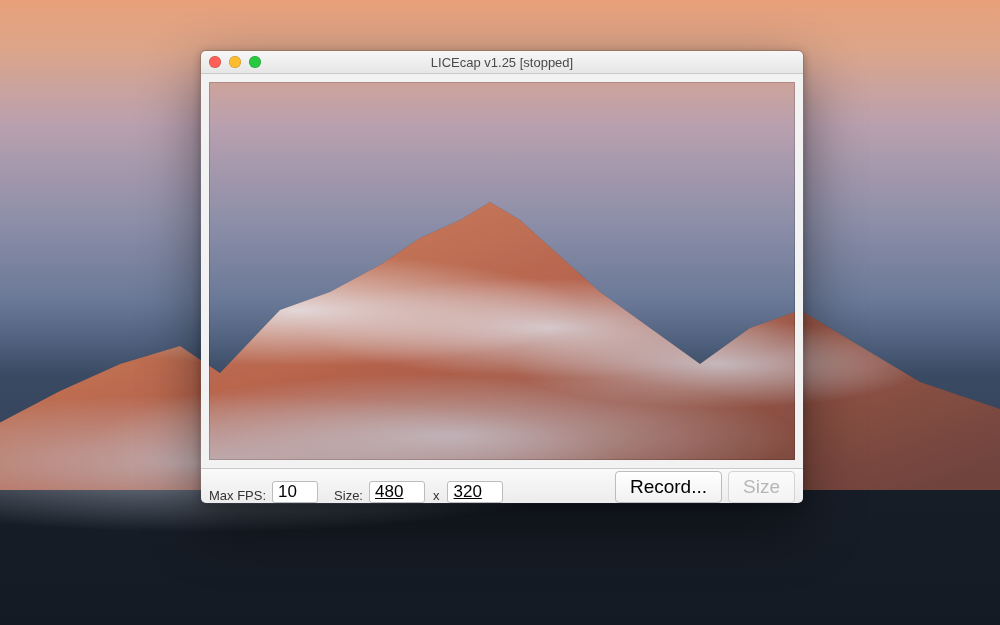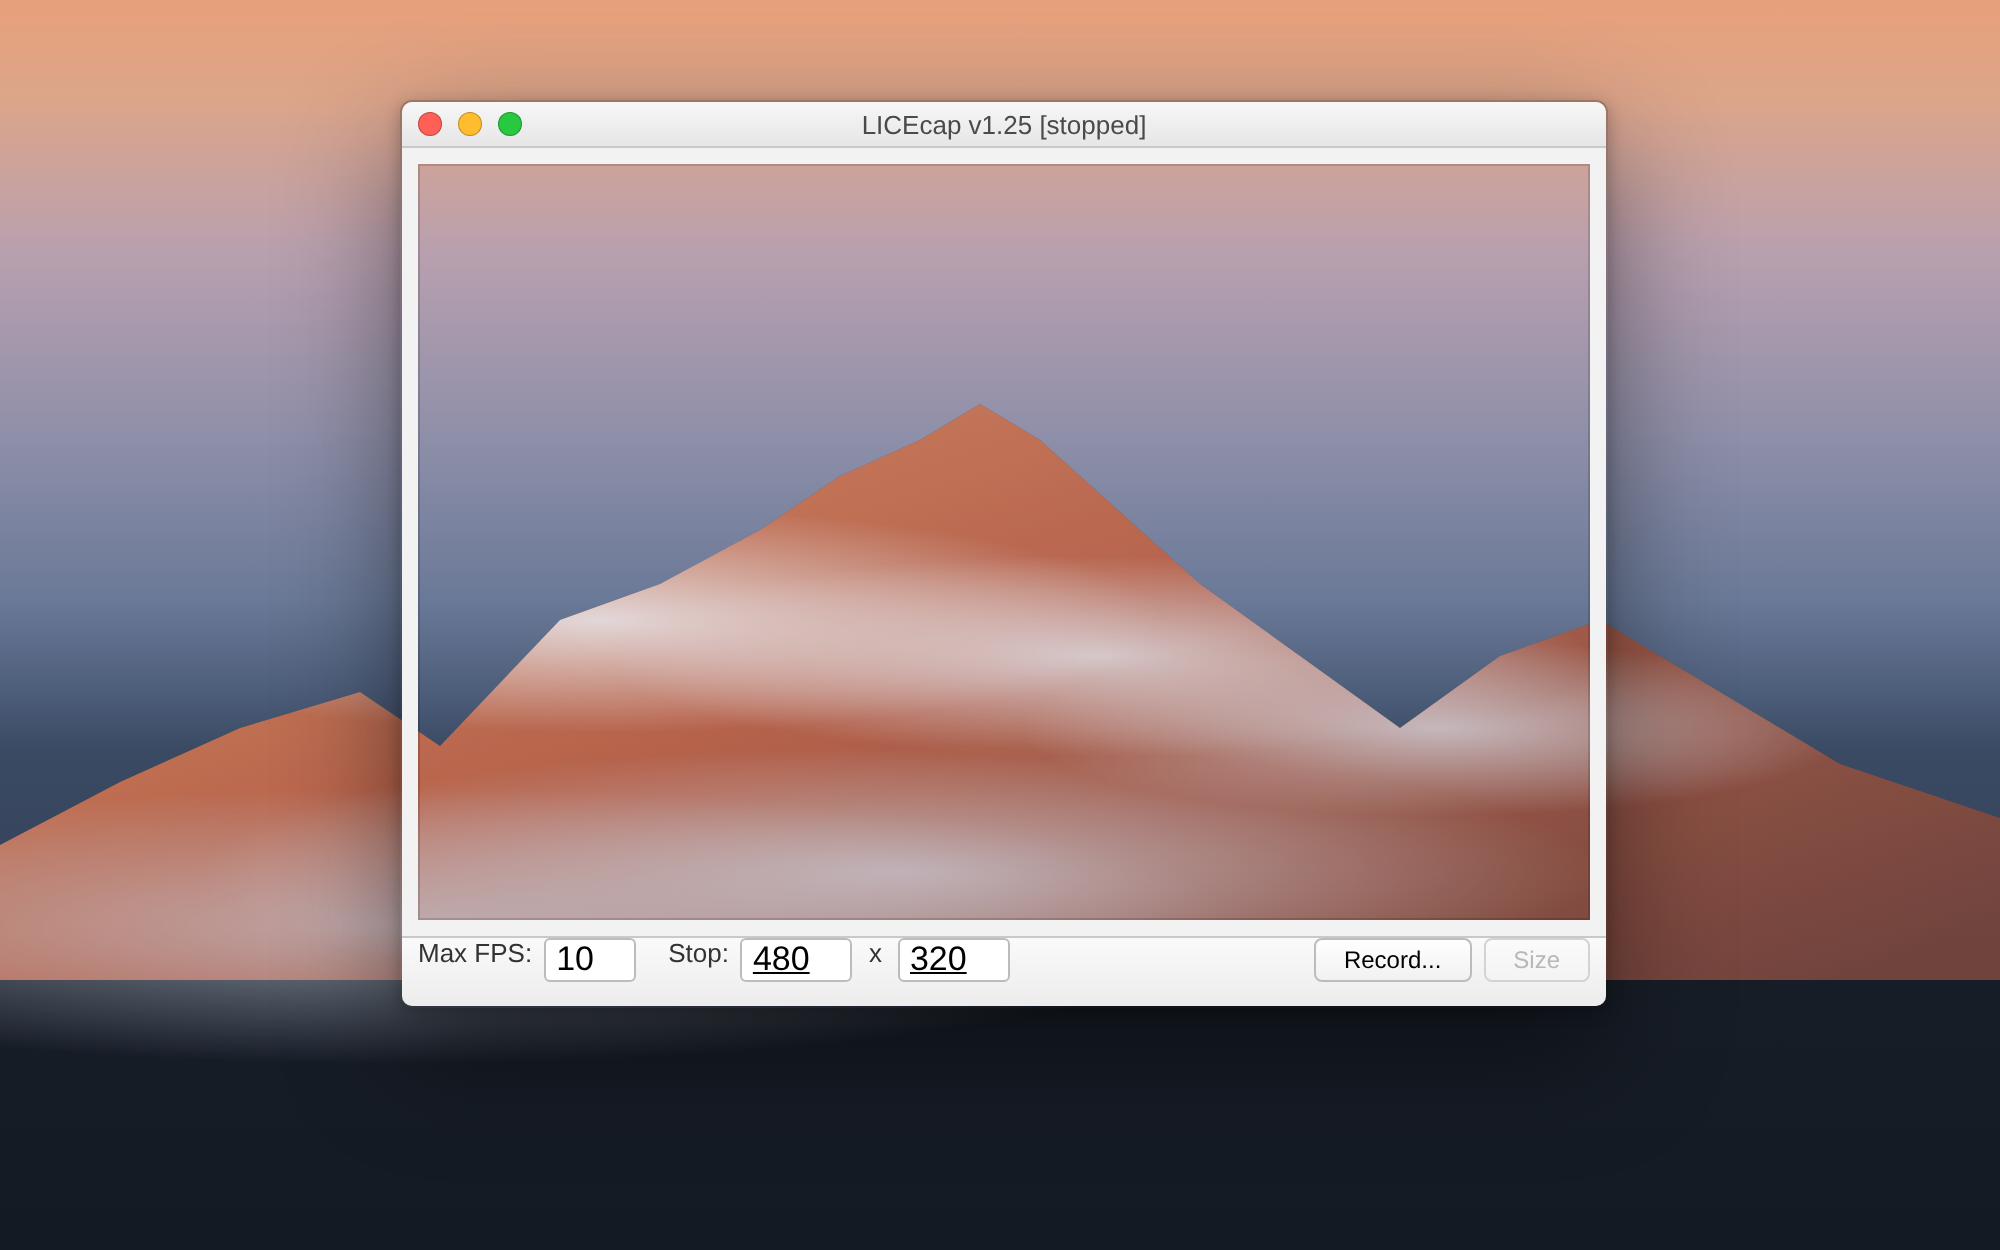--- a/index.html
+++ b/index.html
@@ -147,21 +147,21 @@
       inset 0 0 0 1px rgba(0,0,0,.15),
       0 0 0 6px #f2f2f2;     
     pointer-events: none;
   }
 
   .bottombar {
     height: 34px;
     background: linear-gradient(#fafafa, #ececec);
     border-top: 1px solid #c9c9c9;
     display: flex;
-    align-items: flex-start;
+    align-items: flex-end;
     padding: 0 8px;
     gap: 6px;
     font-size: 13px;
     color: #333;
   }
   .bottombar label { white-space: nowrap; }
   .bottombar input[type="text"] {
     height: 20px;
     border: 1px solid #bcbcbc;
     border-radius: 3px;
@@ -170,23 +170,23 @@
     background: #fff;
     text-align: left;
   }
   .fps-input   { width: 34px; }
   .size-input  { width: 44px; text-decoration: underline; }
   .x-sep { padding: 0 2px; }
 
   .spacer { flex: 1; }
 
   .bottombar button {
-    height: 22px;
+    height: 32px;
     padding: 0 14px;
-    font-size: 12px;
+    font-size: 19px;
     border: 1px solid #bcbcbc;
     border-radius: 4px;
     background: linear-gradient(#ffffff, #f1f1f1);
     cursor: default;
   }
   .bottombar button:disabled {
     color: #b7b7b7;
     background: linear-gradient(#fbfbfb, #f3f3f3);
     border-color: #d3d3d3;
   }
@@ -212,21 +212,21 @@
   </div>
 
   <div class="capture-area">
     <div class="frame"></div>
   </div>
 
   <div class="bottombar">
     <label>Max FPS:</label>
     <input type="text" class="fps-input" value="10" style="">
 
-    <label style="margin-left:10px">Stop:</label>
+    <label style="margin-left:10px">Size:</label>
     <input type="text" class="size-input" value="480" style="">
     <span class="x-sep">x</span>
     <input type="text" class="size-input" value="320" style="">
 
     <div class="spacer"></div>
 
     <button>Record...</button>
     <button id="stop-btn" disabled="">Size</button>
   </div>
 </div>

